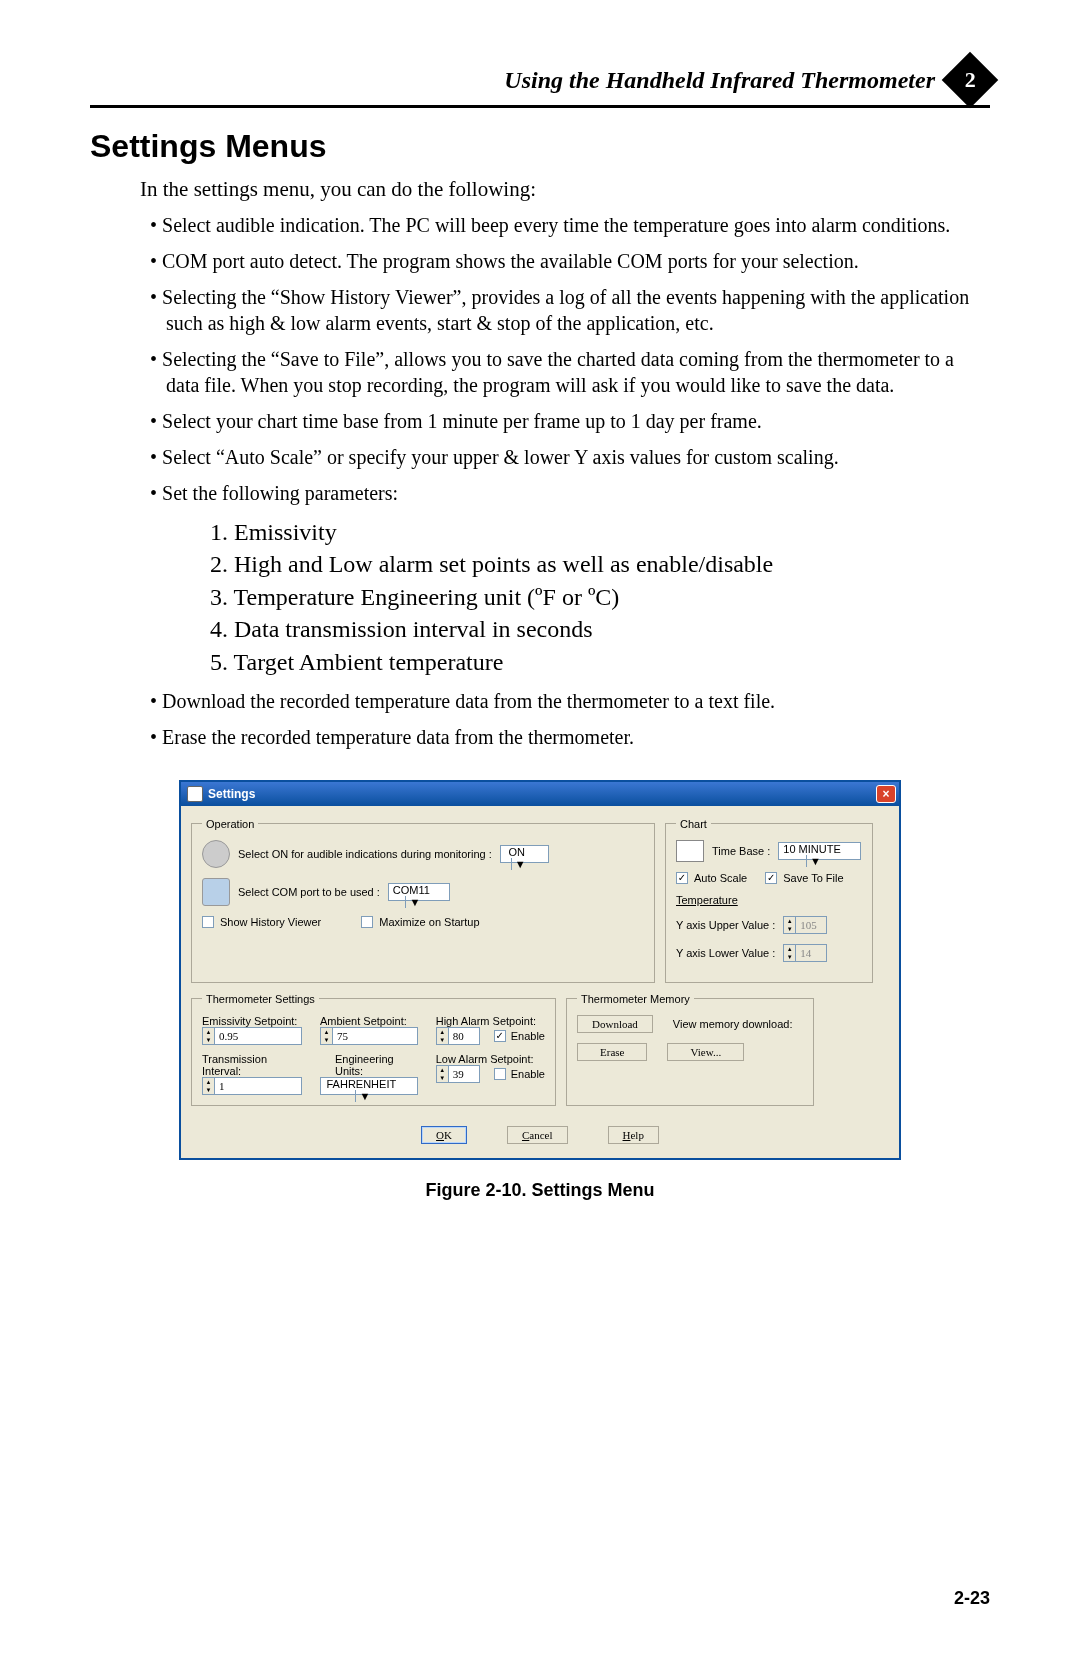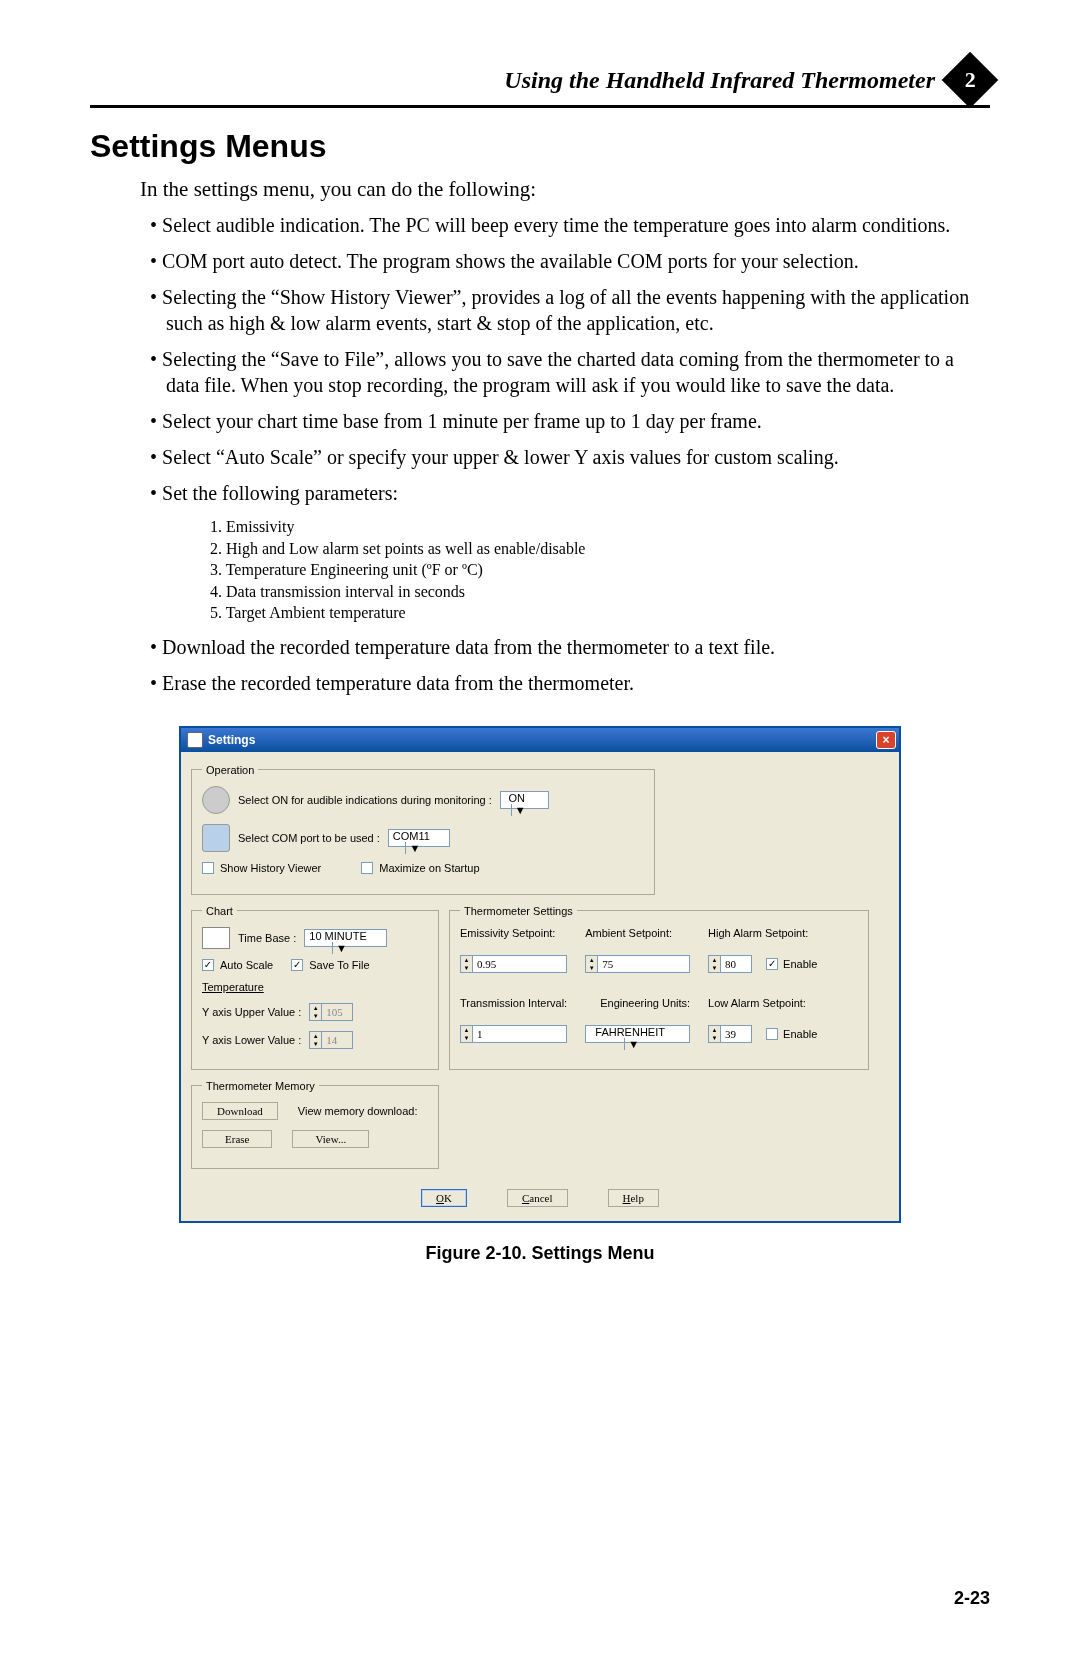--- a/index.html
+++ b/index.html
@@ -7,46 +7,46 @@
 .hdr { display: flex; justify-content: flex-end; align-items: center; gap: 15px; margin-bottom: 5px; }
 .hdr-title { font-size: 24px; font-weight: bold; font-style: italic; }
 .chapnum { width: 40px; height: 40px; background: #000; transform: rotate(45deg); display: flex; align-items: center; justify-content: center; }
 .chapnum span { transform: rotate(-45deg); color: #fff; font-weight: bold; font-size: 22px; }
 .rule { border: none; border-top: 3px solid #000; margin-bottom: 20px; }
 h1 { font-family: Arial, Helvetica, sans-serif; font-size: 32px; font-weight: bold; margin-bottom: 12px; }
 .intro { font-size: 21px; margin-left: 50px; margin-bottom: 10px; }
 .bullets { list-style: none; margin-left: 60px; }
 .bullets li { font-size: 20px; margin-bottom: 10px; text-indent: -16px; padding-left: 16px; line-height: 1.3; }
 .bullets li:before { content: "• "; }
-.sub { margin-left: 120px; font-size: 16px; line-height: 1.35; margin-bottom: 10px; }
+.sub { margin-left: 120px; font-size: 24px; line-height: 1.35; margin-bottom: 10px; }
 .fig { margin: 30px auto 0 auto; width: 722px; }
 .dlg { border: 2px solid #0a4f9e; background: #ece9d8; font-family: Tahoma, Arial, sans-serif; font-size: 11px; }
 .tbar { background: linear-gradient(#3b77d3,#0a4f9e); color: #fff; display: flex; align-items: center; padding: 3px 3px 3px 6px; font-weight: bold; font-size: 12px; }
 .tbar .ico { width: 16px; height: 16px; background: #fff; border-radius: 2px; margin-right: 5px; display:inline-block; border:1px solid #666; }
 .tbar .spacer { flex: 1; }
 .closebtn { width: 20px; height: 18px; background: #d9432a; color: #fff; text-align: center; font-weight: bold; border: 1px solid #fff; border-radius: 3px; line-height: 16px; }
 .dlgbody { padding: 12px 10px 14px 10px; display: flex; flex-wrap: wrap; gap: 10px; }
 fieldset { border: 1px solid #aca899; padding: 10px 10px; font-size: 11px; }
 legend { font-size: 11px; padding: 0 4px; }
 .op { width: 464px; }
-.ch { width: 248px; }
-.ts { width: 420px; }
+.ch { width: 208px; }
+.ts { width: 365px; }
 .tm { width: 248px; }
 .row { display: flex; align-items: center; gap: 8px; margin-bottom: 10px; }
 .bigicon { width: 28px; height: 28px; background: #ccc; border-radius: 50%; border:1px solid #999; display:inline-block; flex-shrink:0; }
 .bigicon.comp { border-radius: 3px; background:#b8d0e8; }
 .sel { background: #fff; border: 1px solid #7f9db9; height: 18px; display: inline-flex; align-items: center; padding: 0 19px 0 4px; font-size: 11px; flex-direction: column; }
 .sel .arrow { margin-left: 6px; border-left: 1px solid #7f9db9; padding: 0 3px; }
 .cb { width: 12px; height: 12px; border: 1px solid #7f9db9; background: #fff; display: inline-flex; align-items: center; justify-content: center; font-size: 10px; line-height: 10px; }
 .spin { display: inline-flex; align-items: stretch; border: 1px solid #7f9db9; height: 18px; background:#fff; }
 .spin .arrows { display: flex; flex-direction: column; width: 12px; border-right: 1px solid #7f9db9; font-size: 6px; text-align: center; line-height: 8px; background:#ece9d8; }
 .spin .val { padding: 0 4px; font-size: 11px; display: flex; align-items: center; min-width: 30px; font-family: Liberation Serif, serif; }
 .spin.dis .val { background: #ece9d8; color: #888; }
 .colset { display: flex; gap: 18px; }
-.col { display: flex; flex-direction: column; gap: 16px; font-size: 11px; }
+.col { display: flex; flex-direction: column; gap: 0; font-size: 11px; }
 .btn { background: #ece9d8; border: 1px solid #aca899; padding: 2px 14px; font-size: 11px; font-family: Tahoma; }
 .btnhl { border: 1px solid #316ac5; box-shadow: inset 0 0 0 1px #b8d6fb; }
 .btmrow { width: 100%; display: flex; gap: 40px; justify-content: center; padding-top: 10px; }
 .memrow { display:flex; align-items:center; gap:20px; margin-bottom:10px; }
 .cap { text-align: center; font-weight: bold; font-size: 18px; margin-top: 20px; font-family: Arial,Helvetica,sans-serif; }
 .pg { position: absolute; bottom: 60px; right: 90px; font-weight: bold; font-size: 18px; font-family: Arial,Helvetica,sans-serif; }
 .u { text-decoration: underline; }
 .charticon { width:28px; height:22px; border:1px solid #888; background:#fff; display:inline-block; flex-shrink:0; }
 </style>
 </head>

